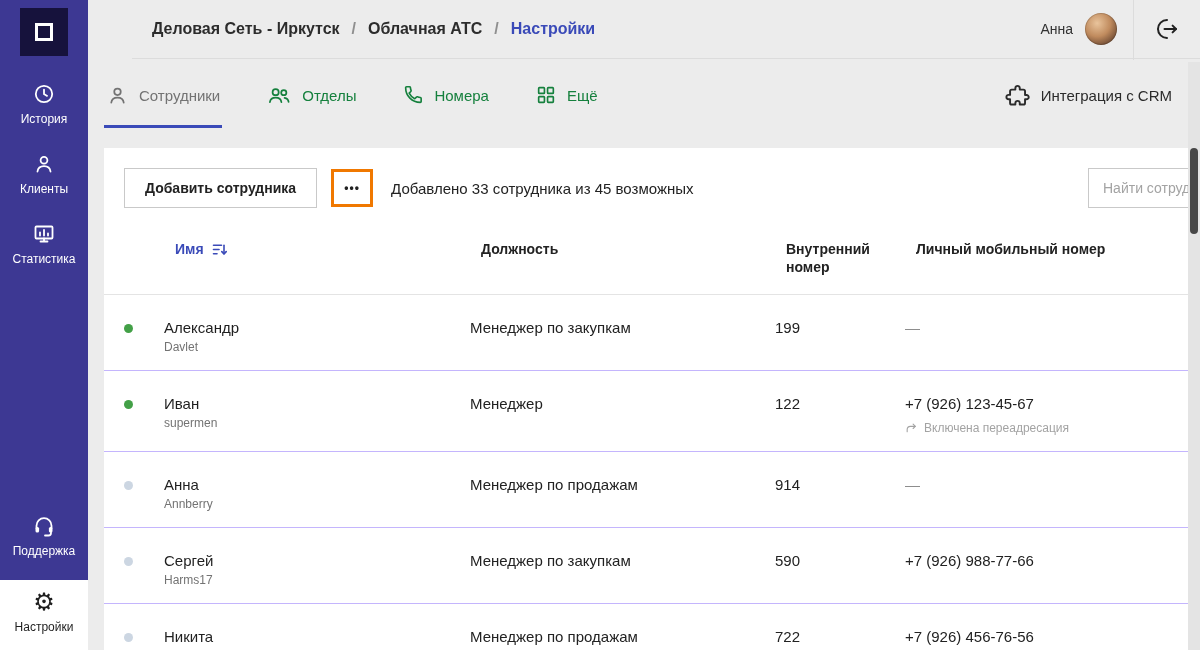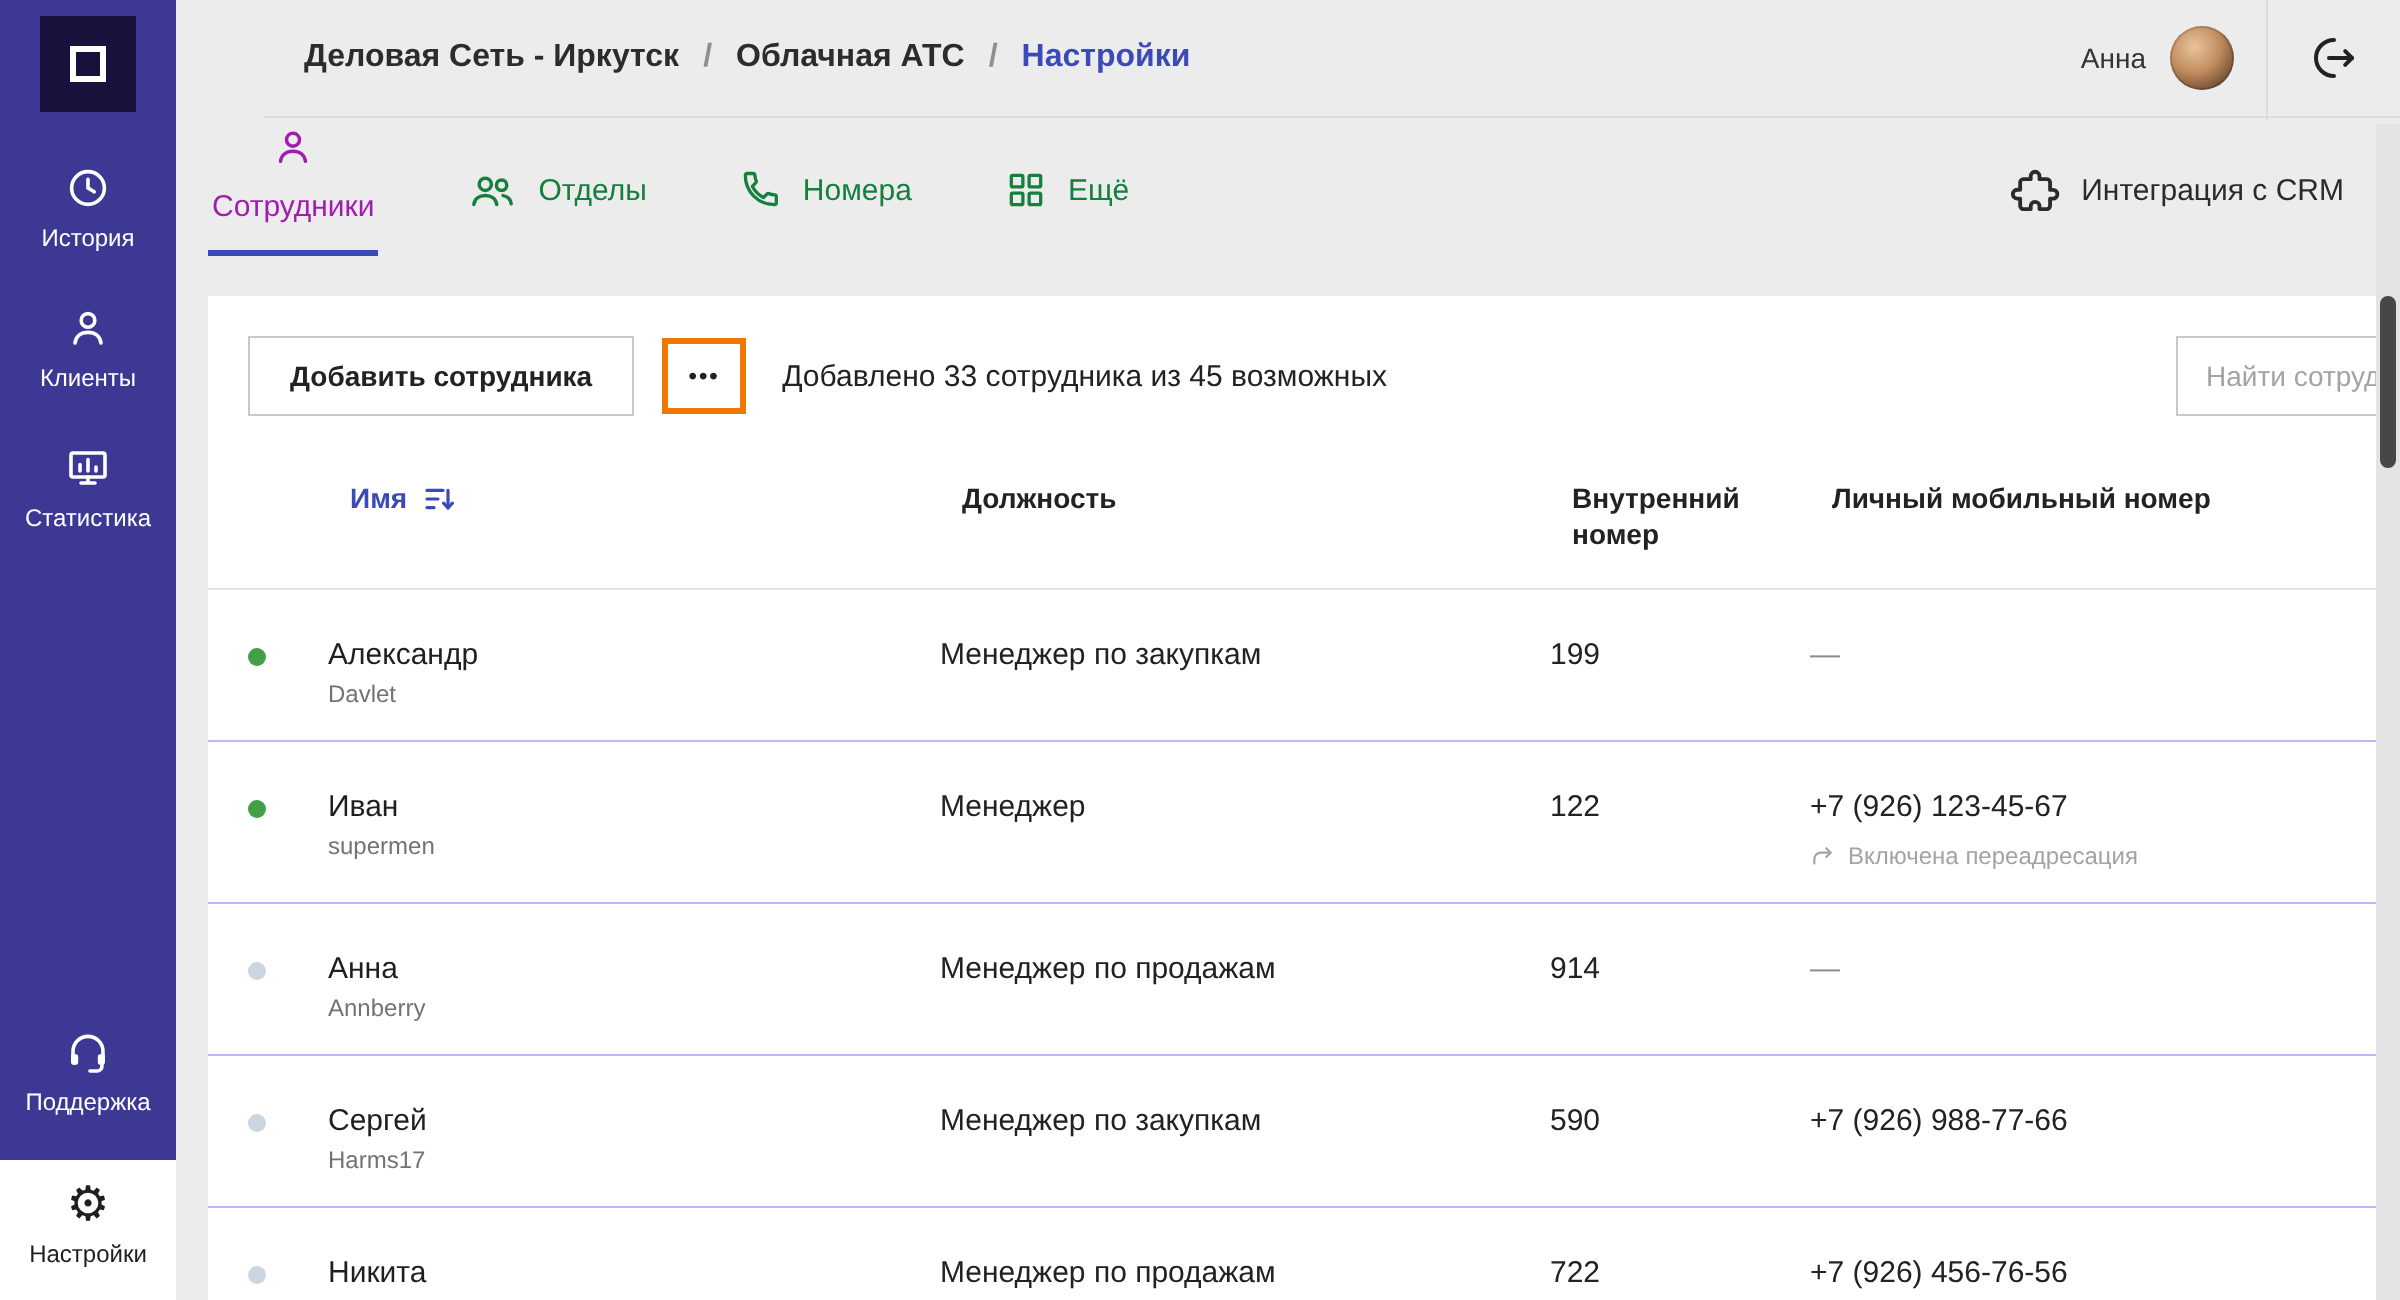--- a/index.html
+++ b/index.html
@@ -62,21 +62,21 @@
   
   .tabsbar {
     position: absolute; left: 88px; right: 0; top: 62px; height: 66px;
     display: flex; align-items: stretch; padding-left: 16px;
   }
   .tab {
     display: flex; align-items: center; gap: 10px;
     margin-right: 42px; padding: 0 2px; position: relative;
     font-size: 15px; color: #15803d; cursor: pointer;
   }
-  .tab.active { color: #a21caf; flex-direction: column; }
+  .tab.active { color: #737373; }
   .tab.active::after {
     content: ""; position: absolute; left: 0; right: 0; bottom: 0; height: 3px; background: #3a4ab8;
   }
   .crm-link {
     margin-left: auto; margin-right: 28px;
     display: flex; align-items: center; gap: 10px;
     font-size: 15px; color: #2b2b2b; cursor: pointer;
   }
 
   

